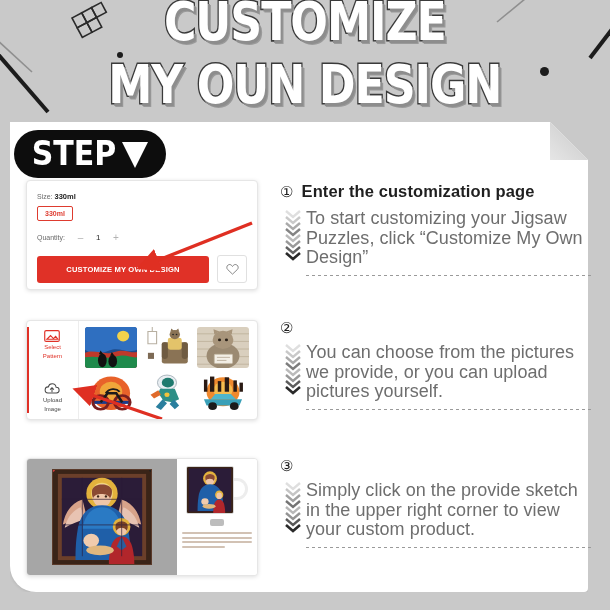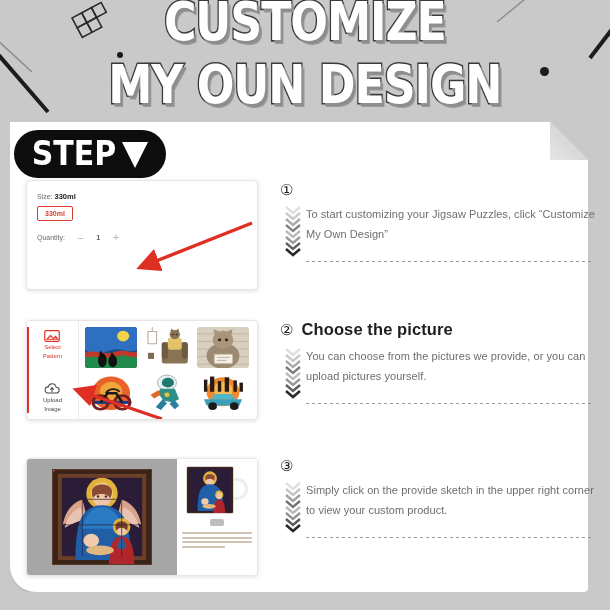--- a/index.html
+++ b/index.html
@@ -165,21 +165,21 @@
     font-size:16.5px; font-weight:bold; color:#1f1f1f; letter-spacing:.1px;
     margin-left:0px;
   }
   .circ-num {
     font-size:15px; font-weight:normal; color:#1f1f1f; line-height:1;
   }
   .body-wrap { display:flex; margin-top:8px; }
   .chev-col { width:26px; flex:none; display:flex; flex-direction:column; align-items:center; padding-top:1px; }
   .chev { margin-bottom:-3px; }
   .para {
-    font-size:11px; line-height:19.5px; color:#6e6e6e;
+    font-size:18px; line-height:19.5px; color:#6e6e6e;
     letter-spacing:.05px; flex:1;
   }
   .dotted {
     margin-top:7px; margin-left:26px;
     height:1px;
     background-image:linear-gradient(to right,#9a9a9a 0 3px, transparent 3px 6px);
     background-size:6px 1px;
     background-repeat:repeat-x;
     width:288px;
   }
@@ -228,20 +228,28 @@
     <div class="sz-label">
       <span>Size:</span>
       <b>330ml</b>
     </div>
     <div class="sz-chip">330ml</div>
     <div class="qty-row">
       <span class="qty-label">Quantity:</span>
       <span class="qty-btn">–</span>
       <span class="qty-val">1</span>
       <span class="qty-btn">+</span>
+    </div>
+    <div class="btn-row">
+      <div class="cta-btn">CUSTOMIZE MY OWN DESIGN</div>
+      <div class="heart-btn">
+        <svg width="13" height="12" viewBox="0 0 24 22">
+          <path d="M12 20.5 3.2 12.1C.6 9.6 1 5.4 4 3.5c2.3-1.5 5.2-.8 6.7 1.2L12 6.4l1.3-1.7c1.5-2 4.4-2.7 6.7-1.2 3 1.9 3.4 6.1.8 8.6z" fill="none" stroke="#777" stroke-width="1.6"></path>
+        </svg>
+      </div>
     </div>
     
     <svg class="red-arrow" style="left:100px;top:38px;" width="130" height="58" viewBox="0 0 130 58">
       <defs>
           <marker id="ah1" markerWidth="7" markerHeight="7" refX="5.5" refY="3.5" orient="auto">
         <polygon points="0 0, 7 3.5, 0 7" fill="#df2f22"></polygon>
           </marker>
         </defs>
       <line x1="125" y1="4" x2="14" y2="48" stroke="#df2f22" stroke-width="3.4" marker-end="url(#ah1)"></line>
     </svg>
@@ -457,20 +465,21 @@
             <span style="width:62%;"></span>
         </div>
       </div>
     </div>
   </div>
 </div>
 
 <div class="txtcol t1">
   <div class="head">
     <span class="circ-num">①</span>
+    <span>Enter the customization page</span>
   </div>
   <div class="body-wrap">
     <div class="chev-col">
       <svg class="chev" width="16" height="9" viewBox="0 0 16 9">
           <path d="M1 1l7 6 7-6" fill="none" stroke="#1f1f1f" stroke-width="2.4" opacity=".14"></path>
         </svg>
       <svg class="chev" width="16" height="9" viewBox="0 0 16 9">
           <path d="M1 1l7 6 7-6" fill="none" stroke="#1f1f1f" stroke-width="2.4" opacity=".24"></path>
         </svg>
       <svg class="chev" width="16" height="9" viewBox="0 0 16 9">
@@ -493,21 +502,20 @@
         </svg>
     </div>
     <div class="para">To start customizing your Jigsaw Puzzles,  click  “Customize My Own Design”</div>
   </div>
   <div class="dotted"></div>
 </div>
 
 <div class="txtcol t2">
   <div class="head">
     <span class="circ-num">②</span>
-    <span>Choose the picture</span>
   </div>
   <div class="body-wrap">
     <div class="chev-col">
       <svg class="chev" width="16" height="9" viewBox="0 0 16 9">
           <path d="M1 1l7 6 7-6" fill="none" stroke="#1f1f1f" stroke-width="2.4" opacity=".14"></path>
         </svg>
       <svg class="chev" width="16" height="9" viewBox="0 0 16 9">
           <path d="M1 1l7 6 7-6" fill="none" stroke="#1f1f1f" stroke-width="2.4" opacity=".24"></path>
         </svg>
       <svg class="chev" width="16" height="9" viewBox="0 0 16 9">

